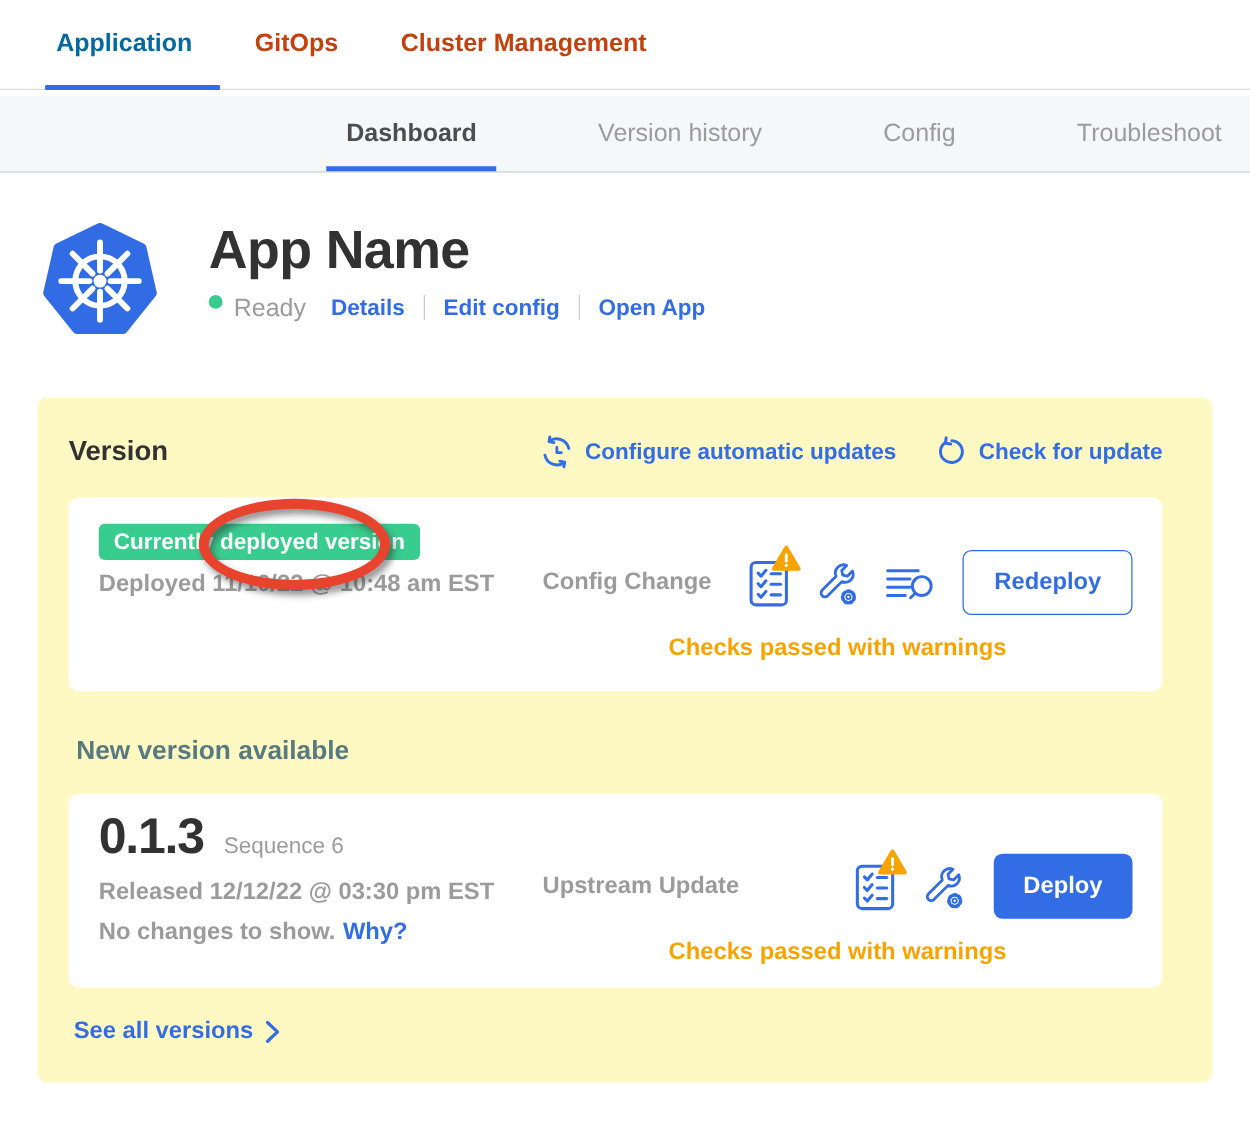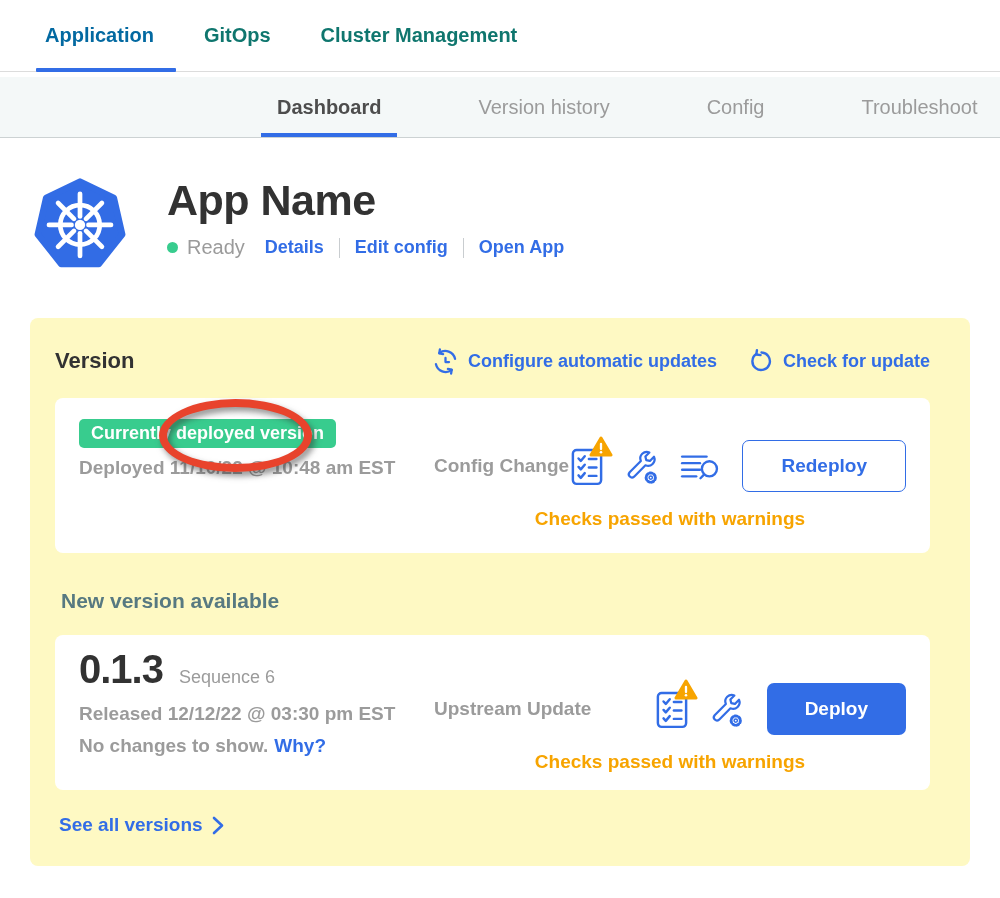--- a/index.html
+++ b/index.html
@@ -7,38 +7,38 @@
   .page{
     position:relative; width:1000px; height:898px; overflow:hidden;
     background:#fff; font-family:"Liberation Sans","DejaVu Sans",sans-serif;
     color:#323232;
   }
   
   .topnav{ display:flex; align-items:flex-end; padding:0 0 0 45px; height:72px;
            border-bottom:1px solid #dcdcdc; }
   .topnav-item{ position:relative; font-size:20px; font-weight:700; color:#0369a1;
                 margin-right:50px; padding-bottom:24px; cursor:pointer; }
-  .topnav-item.inactive{ color:#0f766e; }
+  .topnav-item.inactive{ color:#c2410c; }
   .topnav-item.active::after{ content:""; position:absolute; left:-9px; right:-22px;
                 bottom:-1px; height:4px; background:#326de6; border-radius:1px; }
   .topnav-gap{ height:5px; background:#fff; }
   
   .tabbar{ display:flex; align-items:stretch; height:61px; background:#f4f8f8;
            border-bottom:1px solid #ccd2d3; padding-left:277px; }
   .tab{ position:relative; display:flex; align-items:center; font-size:20px;
         color:#9b9b9b; font-weight:500; margin-right:97px; white-space:nowrap; cursor:pointer; }
   .tab.active{ color:#4d4d4d; font-weight:700; }
   .tab.active::after{ content:""; position:absolute; left:-16px; right:-16px; bottom:0;
         height:4px; background:#326de6; }
   
   .app-header{ display:flex; margin:38px 0 0 33px; }
   .k8s-logo{ width:94px; height:94px; flex:none; }
   .app-head-text{ margin:2px 0 0 40px; }
   .app-title{ font-size:43px; line-height:44px; font-weight:700; letter-spacing:-0.5px; color:#323232; }
-  .status-row{ display:flex; align-items:center; margin-top:14px; }
+  .status-row{ display:flex; align-items:flex-start; margin-top:14px; }
   .status-dot{ width:11px; height:11px; border-radius:50%; background:#38cc8e; margin-right:9px; }
   .status-text{ font-size:20px; font-weight:500; color:#9b9b9b; margin-right:20px; }
   .hlink{ font-size:18px; font-weight:700; color:#326de6; text-decoration:none; cursor:pointer; }
   .vdiv{ width:1px; height:20px; background:#c9cdd0; margin:0 15px; }
   
   .version-card{ margin:48px 30px 0 30px; height:548px; background:#fef9c3;
                  border-radius:8px; padding:28px 40px 20px 25px; }
   .card-head{ display:flex; justify-content:space-between; align-items:center; height:30px; }
   .card-title{ font-size:22px; font-weight:800; color:#323232; }
   .head-links{ display:flex; align-items:center; gap:32px; }
@@ -54,21 +54,21 @@
           font-size:18px; font-weight:700; padding:4px 12px; border-radius:5px; }
   .meta{ margin-top:9px; font-size:19px; font-weight:600; color:#9b9b9b; }
   .meta2{ margin-top:10px; font-size:19px; font-weight:600; color:#9b9b9b; }
   .why{ color:#326de6; font-weight:700; margin-left:6px; text-decoration:none; cursor:pointer; }
   .ver-right{ flex:1; display:flex; flex-direction:column; }
   .vr-row1{ display:flex; align-items:center; margin-top:30px; }
   .source{ font-size:19px; font-weight:700; color:#9b9b9b; }
   .icons{ display:flex; align-items:center; gap:20px; margin-left:auto; margin-right:22px; }
   .icon-btn{ position:relative; display:inline-flex; cursor:pointer; }
   .warn-badge{ position:absolute; top:-10px; right:-10px; }
-  .btn{ height:52px; border-radius:7px; font-size:19px; font-weight:700; padding:0 38px;
+  .btn{ height:52px; border-radius:7px; font-size:19px; font-weight:700; padding:0 24px;
         font-family:inherit; cursor:pointer; }
   .btn.outline{ background:#fff; border:1.5px solid #326de6; color:#326de6; }
   .btn.solid{ background:#326de6; border:none; color:#fff; }
   .checks{ margin-top:16px; text-align:center; font-size:19px; font-weight:700; color:#f7a400; }
   .newver{ margin:36px 0 0 6px; font-size:21px; font-weight:700; color:#577981; }
   .see-all{ display:inline-flex; align-items:center; gap:9px; margin:24px 0 0 4px;
             font-size:19px; font-weight:700; color:#326de6; text-decoration:none; cursor:pointer; }
   
   .annotation-ellipse{ position:absolute; left:104px; top:1px; width:153px; height:73px;
             border:8px solid #e8432c; border-radius:50%;

